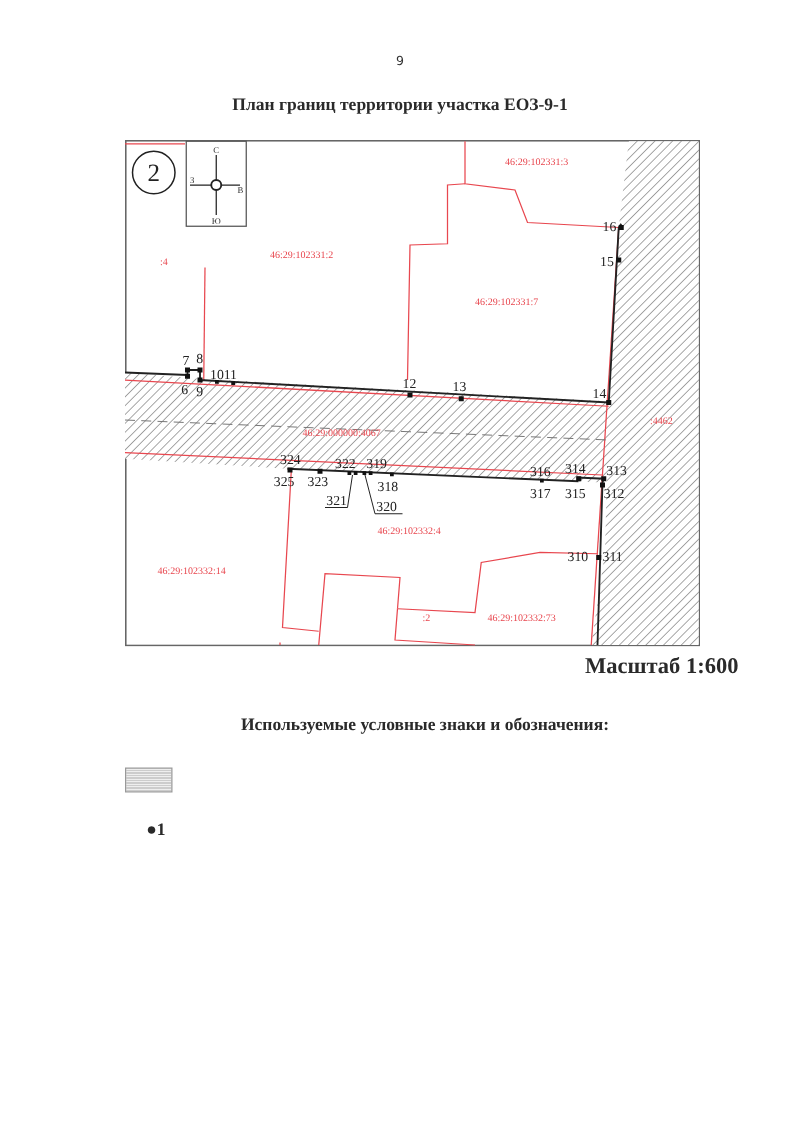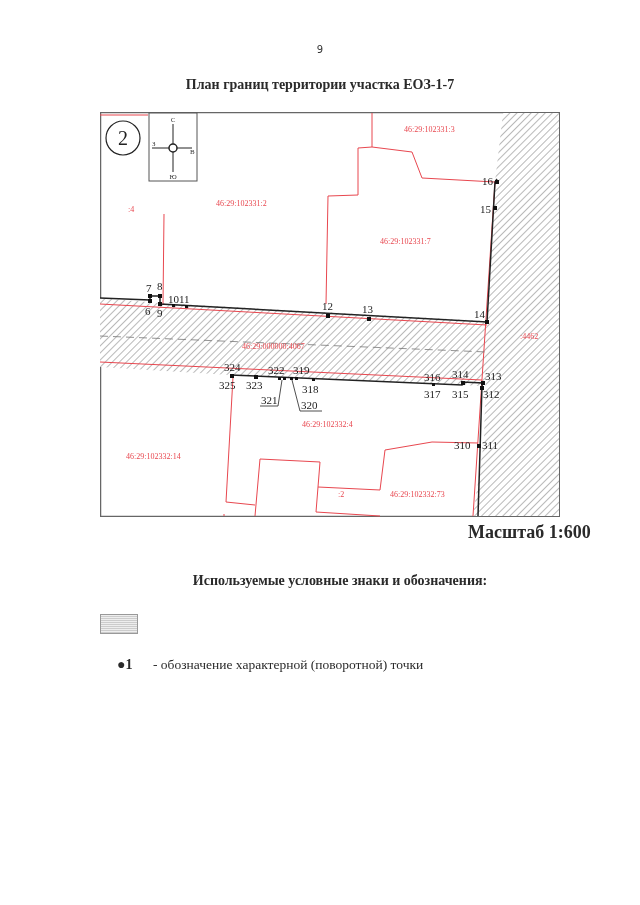--- a/index.html
+++ b/index.html
@@ -10,21 +10,21 @@
   .scale{position:absolute;left:468px;top:522px;font-weight:bold;font-size:18px;color:#2a2a2a;}
   .legend-title{position:absolute;left:0;width:680px;top:573px;text-align:center;font-weight:bold;font-size:14px;color:#2a2a2a;}
   .legend-row{position:absolute;display:flex;align-items:center;font-size:13.5px;color:#2a2a2a;}
   .legend-swatch{width:36px;height:18px;border:1px solid #999;background:repeating-linear-gradient(0deg,#ccc 0,#ccc 1px,#eee 1px,#eee 2px);}
   .legend-point{font-weight:bold;font-size:14px;width:36px;}
 </style>
 </head>
 <body>
 
 <div class="page-num">9</div>
-<div class="title">План границ территории участка ЕОЗ-1-7</div>
+<div class="title">План границ территории участка ЕОЗ-9-1</div>
 
 <div class="mapbox">
 <svg width="460" height="405" viewBox="0 0 460 405" xmlns="http://www.w3.org/2000/svg" style="font-family:'Liberation Serif',serif;">
   <defs>
     <pattern id="hatch" patternUnits="userSpaceOnUse" width="5" height="5" patternTransform="rotate(45)">
       <rect width="5" height="5" fill="#fff"></rect>
       <line x1="0" y1="0" x2="0" y2="5" stroke="#8a8a8a" stroke-width="1.2"></line>
     </pattern>
   </defs>
 
@@ -152,14 +152,13 @@
 
 <div class="scale">Масштаб 1:600</div>
 
 <div class="legend-title">Используемые условные знаки и обозначения:</div>
 
 <div class="legend-row" style="left:100px;top:614px;">
   <div class="legend-swatch"></div>
 </div>
 <div class="legend-row" style="left:117px;top:657px;">
   <span class="legend-point">●1</span>
-  <span style="margin-left:0px;">- обозначение характерной (поворотной) точки</span>
 </div>
 
 </body></html>

